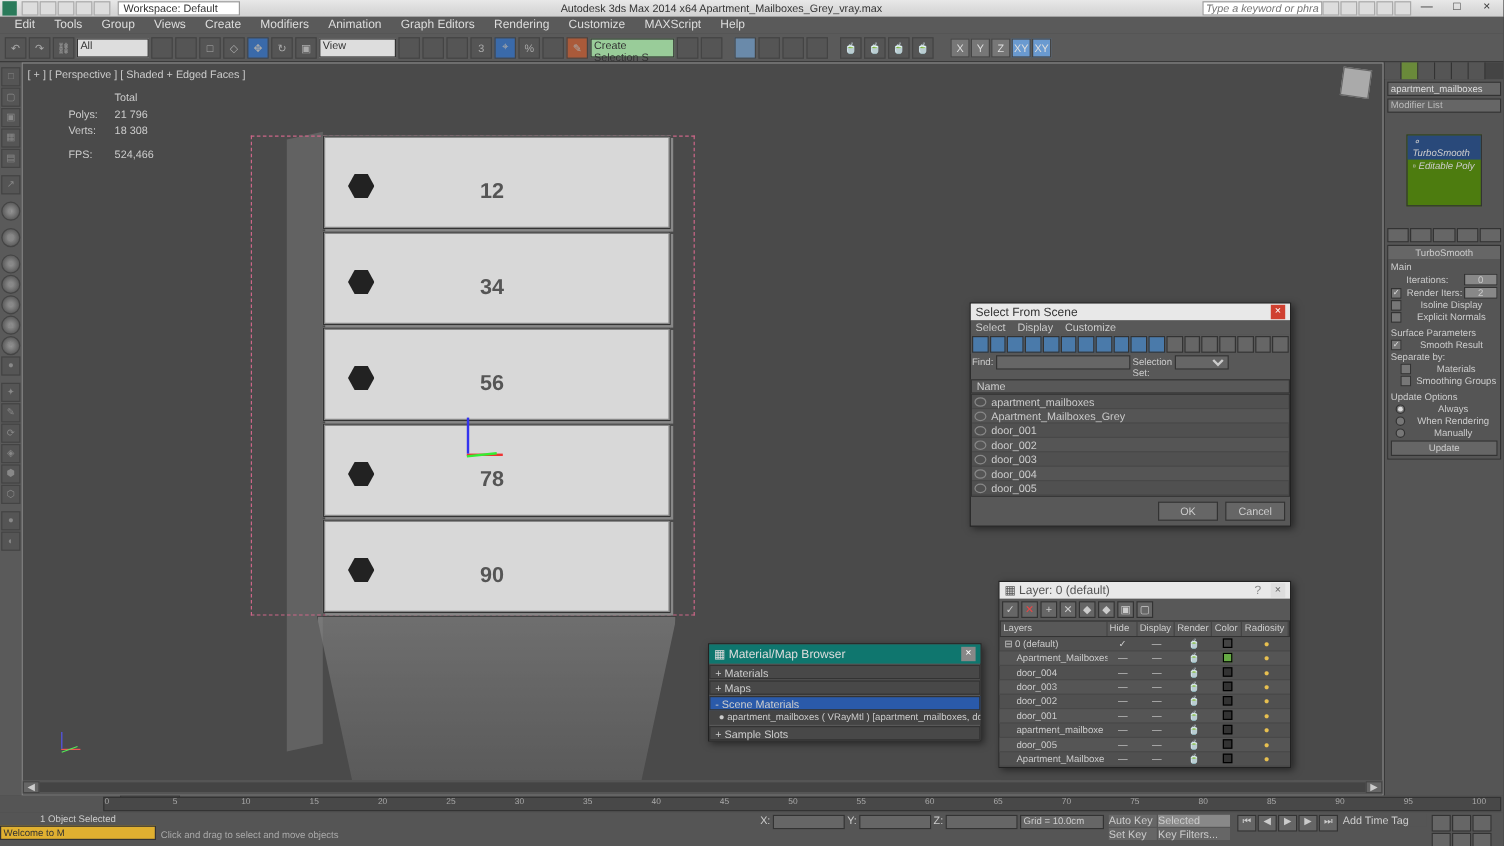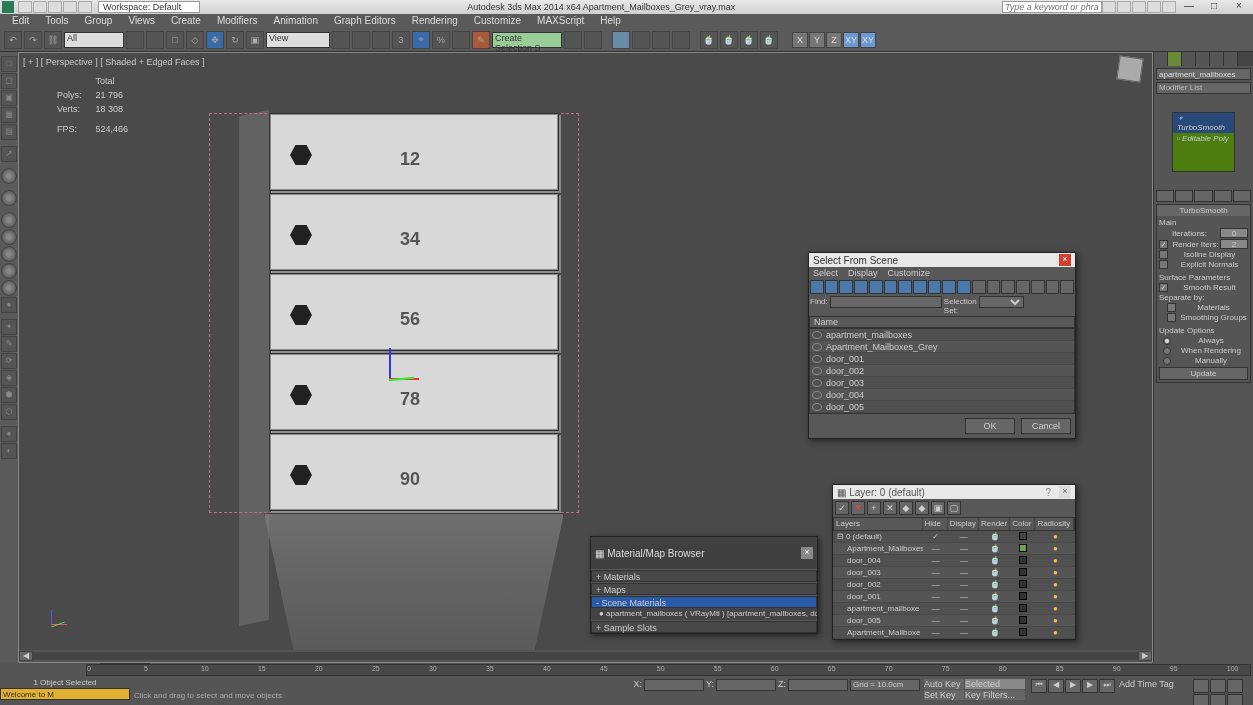--- a/index.html
+++ b/index.html
@@ -125,21 +125,21 @@
 #dlg-sfs .hdr { background:#585858; border:1px solid #333; padding:0 4px; font-size:9px; color:#ccc; height:12px;}
 #dlg-sfs .list { background:#505050; border:1px solid #333; }
 #dlg-sfs .list .li { display:flex; align-items:center; padding:0 2px; height:12px; font-size:9px; color:#ccc; border-bottom:1px solid #484848;}
 #dlg-sfs .list .li .ico { width:10px; height:8px; border:1px solid #888; border-radius:50%; margin-right:4px;}
 #dlg-sfs .list .li.alt { background:#555;}
 #dlg-sfs .dbtns { display:flex; justify-content:flex-end; gap:6px; padding:4px;}
 #dlg-sfs .dbtns .db { width:50px; height:16px; background:#666; border:1px solid #333; text-align:center; font-size:9px; line-height:14px;}
 
 
 #dlg-mat { left: 590px; top: 536px; width: 228px; }
-#dlg-mat .dtitle { background:#404040; color:#ddd; height:32px;}
+#dlg-mat .dtitle { background:#0f766e; color:#ddd; height:16px;}
 #dlg-mat .dtitle .close { background:#888;}
 #dlg-mat .search { display:flex; padding:2px;}
 #dlg-mat .search input { flex:1; height:12px; background:#444; border:1px solid #333; color:#888; font-style:italic; font-size:8px; padding:0 2px;}
 #dlg-mat .cat { background:#484848; border:1px solid #333; padding:0 4px; font-size:9px; color:#ccc; height:12px; line-height:12px; margin-top:1px;}
 #dlg-mat .cat.sel { background:#2a5aaa;}
 #dlg-mat .item { background:#444; padding:0 8px; font-size:8px; color:#ccc; height:12px; line-height:12px; overflow:hidden; white-space:nowrap;}
 
 
 #dlg-layer { left: 832px; top: 484px; width: 244px; }
 #dlg-layer .dtitle { background:#e8e8e8; color:#555; height:14px;}

